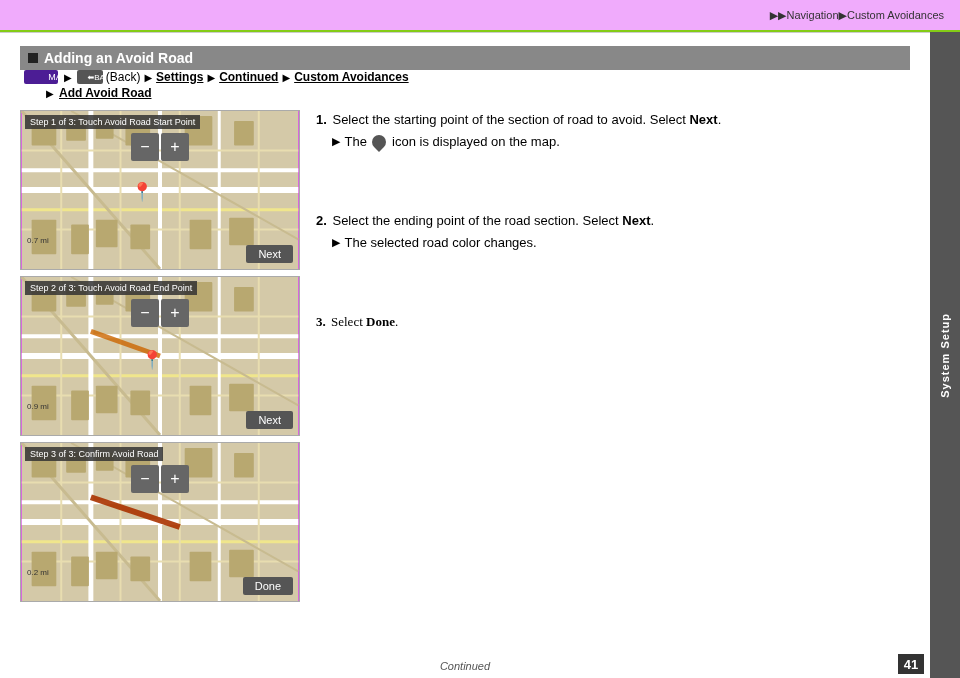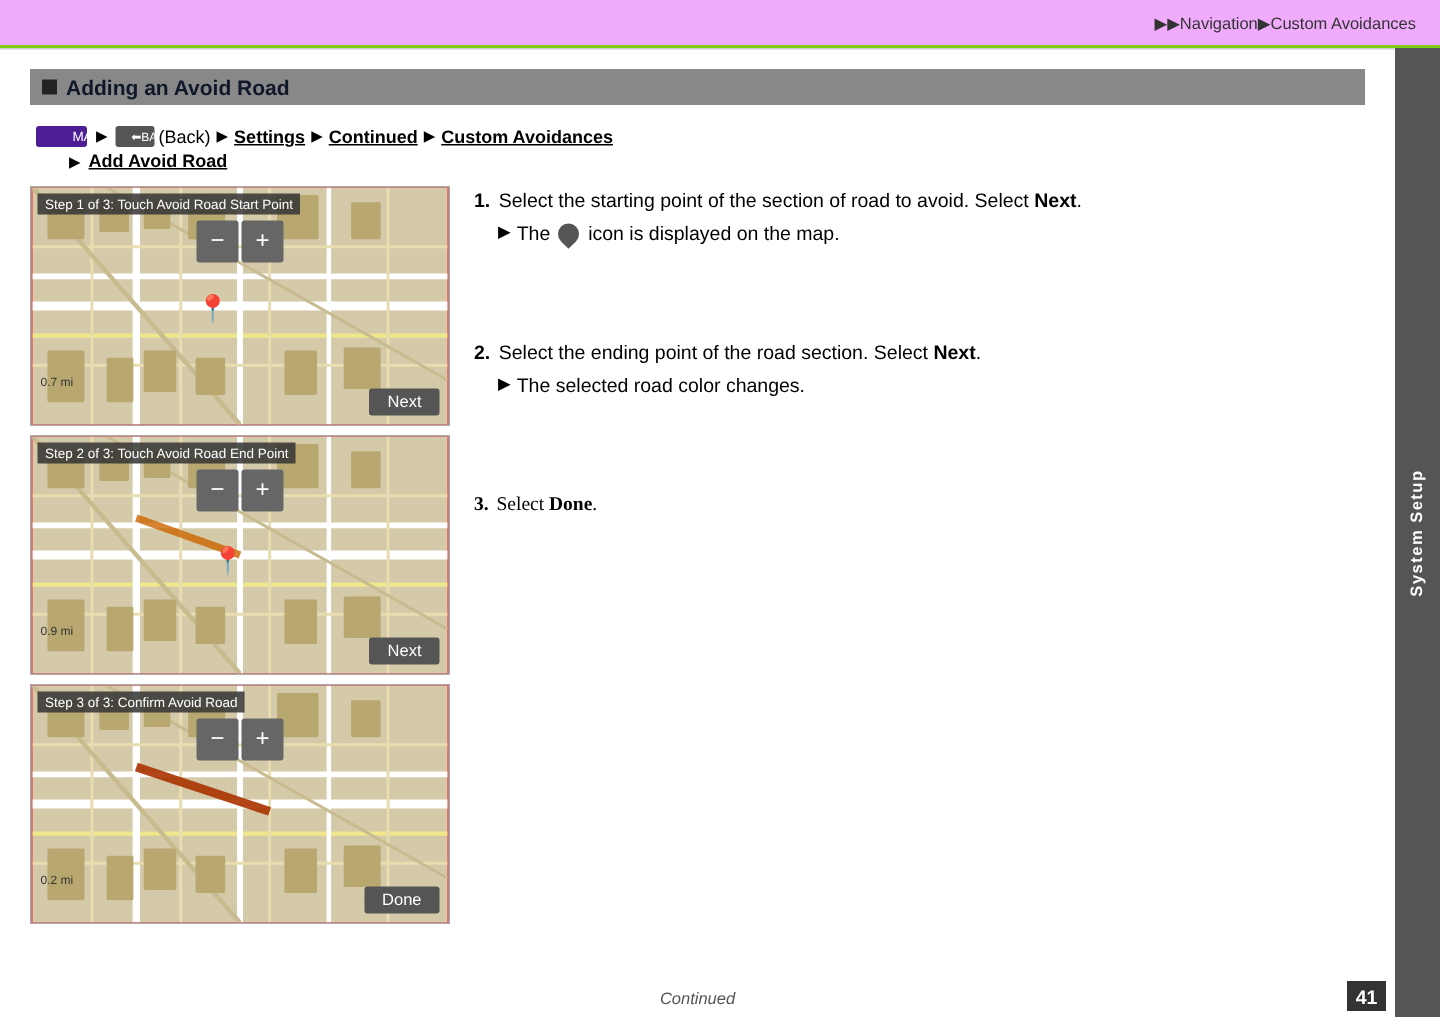--- a/index.html
+++ b/index.html
@@ -57,25 +57,25 @@
       top: 32px;
       left: 0;
       right: 30px;
       bottom: 0;
       padding: 14px 20px 14px 20px;
     }
 
     
     .section-header {
       background: #888;
-      color: #0f172a;
+      color: #ffffff;
       font-size: 14px;
       font-weight: bold;
       padding: 4px 8px;
-      margin-bottom: 14px;
+      margin-bottom: 0;
       display: flex;
       align-items: center;
     }
     .section-header .black-square {
       display: inline-block;
       width: 10px;
       height: 10px;
       background: #222;
       margin-right: 6px;
     }
@@ -138,21 +138,21 @@
       display: flex;
       flex-direction: column;
       gap: 6px;
     }
 
     
     .map-screenshot {
       width: 280px;
       height: 160px;
       border: 1px solid #aaa;
-      background: #ef4444;
+      background: #d946ef;
       position: relative;
       overflow: hidden;
     }
     .map-screenshot .step-label {
       position: absolute;
       top: 4px;
       left: 4px;
       background: rgba(50,50,50,0.85);
       color: #fff;
       font-size: 9px;

